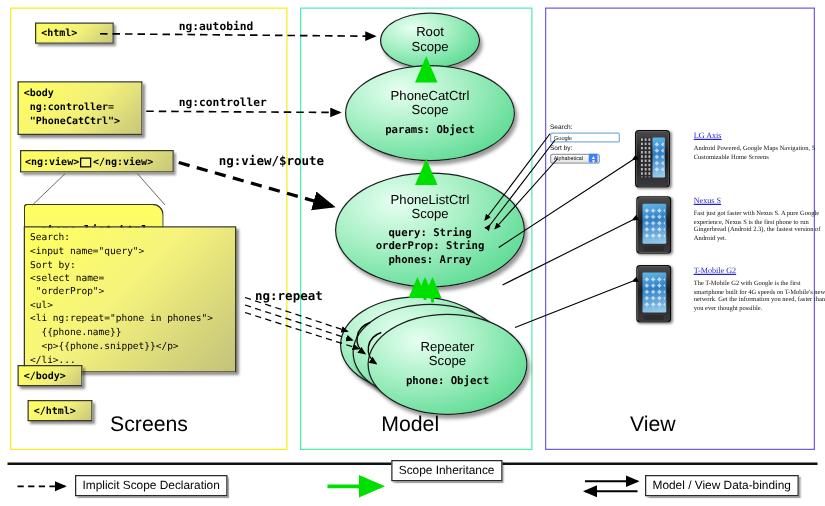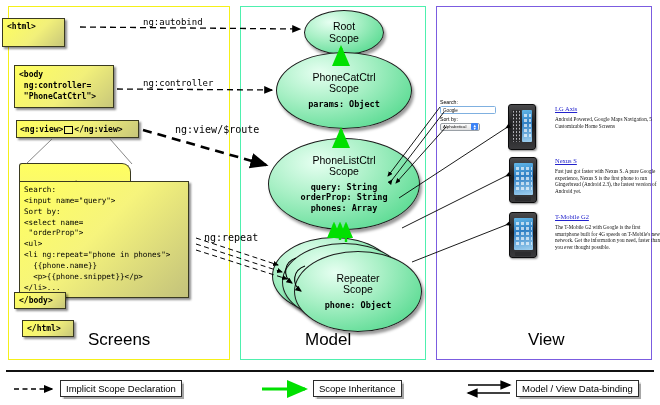--- a/index.html
+++ b/index.html
@@ -7,30 +7,30 @@
   #stage{position:relative;width:660px;height:405px;background:#fff;}
 
   
   .panel{position:absolute;background:#fff;box-sizing:border-box;}
   #panel-template{left:8px;top:6px;width:222px;height:354px;border:1.5px solid #f5f019;}
   #panel-model{left:240px;top:6px;width:186px;height:354px;border:1.5px solid #4ef0ae;}
   #panel-view{left:436px;top:6px;width:216px;height:354px;border:1.5px solid #7b5ce0;}
   .panel-label{position:absolute;font-size:17px;color:#000;font-family:"Liberation Sans",sans-serif;}
   #label-template{left:88px;top:330px;}
   #label-model{left:305px;top:330px;}
-  #label-view{left:528px;top:330px;text-align:right;}
+  #label-view{left:504px;top:330px;text-align:right;}
 
   
   .ybox{position:absolute;box-sizing:border-box;
         border:1.5px solid #3a3a20;
         background:linear-gradient(135deg,#ffff5e 0%,#f2f07a 55%,#c8c77a 100%);
         box-shadow:2px 2px 2px rgba(0,0,0,.45);
         font-family:"DejaVu Sans Mono","Liberation Mono",monospace;
         font-weight:bold;color:#000;}
-  #box-html{left:2px;top:18px;width:63px;height:29px;font-size:8px;padding:3px 0 0 4px;}
+  #box-html{left:28px;top:18px;width:63px;height:17px;font-size:8px;padding:3px 0 0 4px;}
   #box-body{left:14px;top:65px;width:100px;height:43px;font-size:8px;padding:4px 0 0 4px;line-height:1.35;}
   #box-ngview{left:16px;top:120px;width:123px;height:18px;font-size:8px;padding:4px 0 0 3px;}
   #box-closebody{left:14px;top:292px;width:52px;height:17px;font-size:8px;padding:3px 0 0 4px;}
   #box-closehtml{left:22px;top:320px;width:52px;height:17px;font-size:8px;padding:3px 0 0 4px;}
   .ngview-sq{display:inline-block;width:7px;height:6px;border:1px solid #000;background:#f7f68a;
              vertical-align:middle;margin:0 1px;}
 
   
   #note-wrap{position:absolute;left:19px;top:163px;width:170px;height:135px;}
   #note-tab{position:absolute;left:0;top:0;width:112px;height:19px;
@@ -102,34 +102,34 @@
   .plink{position:absolute;font-family:"Liberation Serif",serif;font-size:6.5px;color:#2222cc;
          text-decoration:underline;white-space:nowrap;}
   .pdesc{position:absolute;font-family:"Liberation Serif",serif;font-size:5.2px;color:#111;
          line-height:6.6px;width:106px;}
   #l-1{left:555px;top:105px;}  #d-1{left:555px;top:116px;}
   #l-2{left:555px;top:157px;}  #d-2{left:555px;top:168px;}
   #l-3{left:555px;top:213px;}  #d-3{left:555px;top:224px;}
 
   
   .alabel{position:absolute;font-family:"DejaVu Sans Mono","Liberation Mono",monospace;
-          font-weight:normal;color:#000;white-space:nowrap;}
+          font-weight:bold;color:#000;white-space:nowrap;}
   #lbl-autobind{left:143px;top:17px;font-size:9px;}
   #lbl-controller{left:143px;top:78px;font-size:9px;}
   #lbl-ngview{left:175px;top:124px;font-size:10px;}
   #lbl-repeat{left:204px;top:232px;font-size:10px;}
 
   
   #legend-rule{position:absolute;left:6px;top:370px;width:648px;height:2px;background:#111;}
   .lg-box{position:absolute;border:1.2px solid #2b2b2b;background:#fff;
           box-shadow:1.5px 1.5px 1px rgba(0,0,0,.35);
           font-family:"Liberation Sans",sans-serif;font-size:9.5px;color:#000;
           padding:2px 5px;box-sizing:border-box;white-space:nowrap;}
   #lg-1{left:60px;top:380px;}
-  #lg-2{left:313px;top:380px;}
+  #lg-2{left:313px;top:368px;}
   #lg-3{left:516px;top:380px;}
 
   svg.ov{position:absolute;left:0;top:0;width:660px;height:405px;pointer-events:none;}
 </style>
 </head>
 <body>
 
 <div id="stage">
 
   <div class="panel" id="panel-template"></div>

